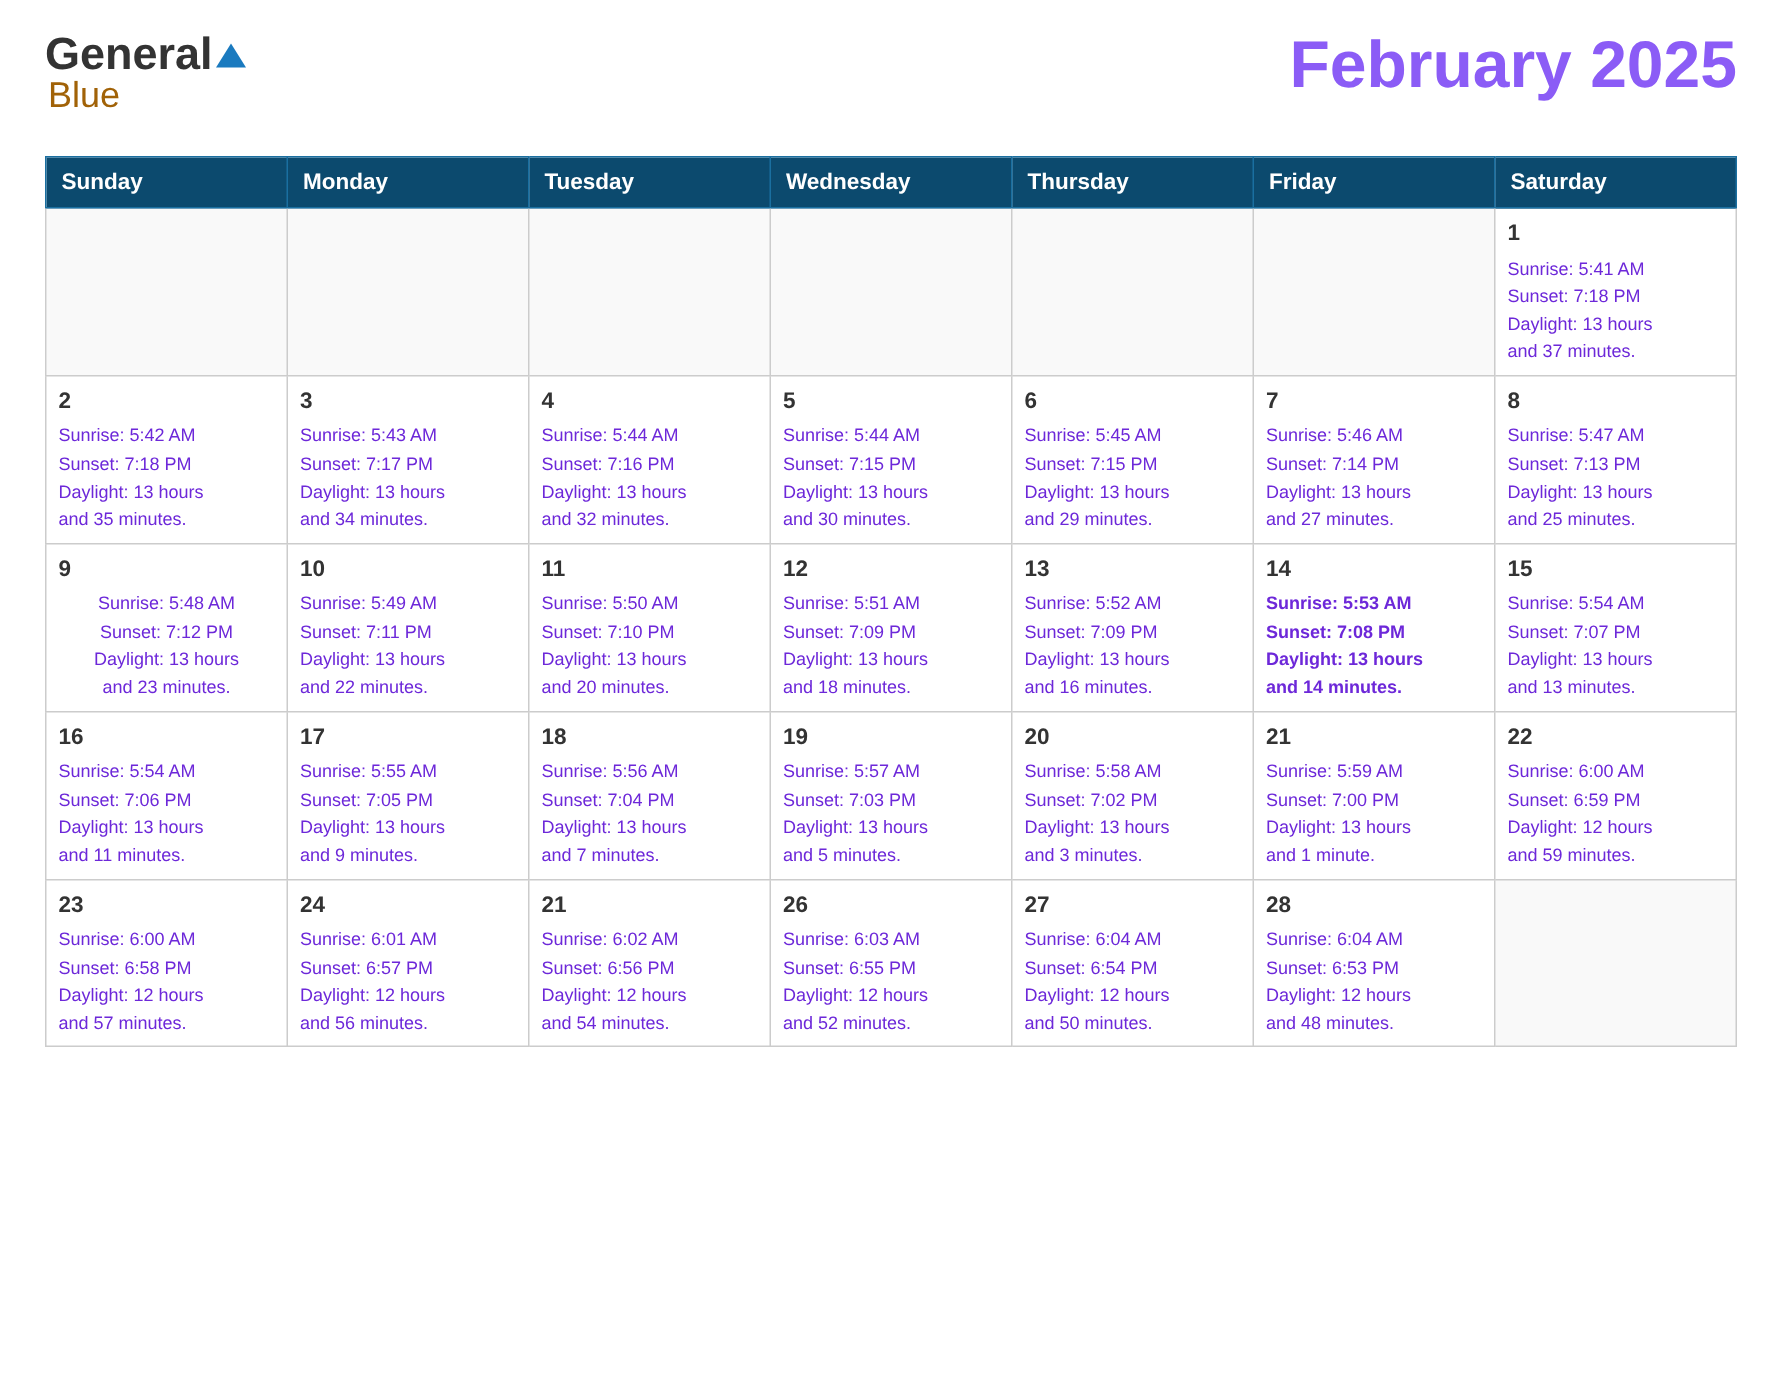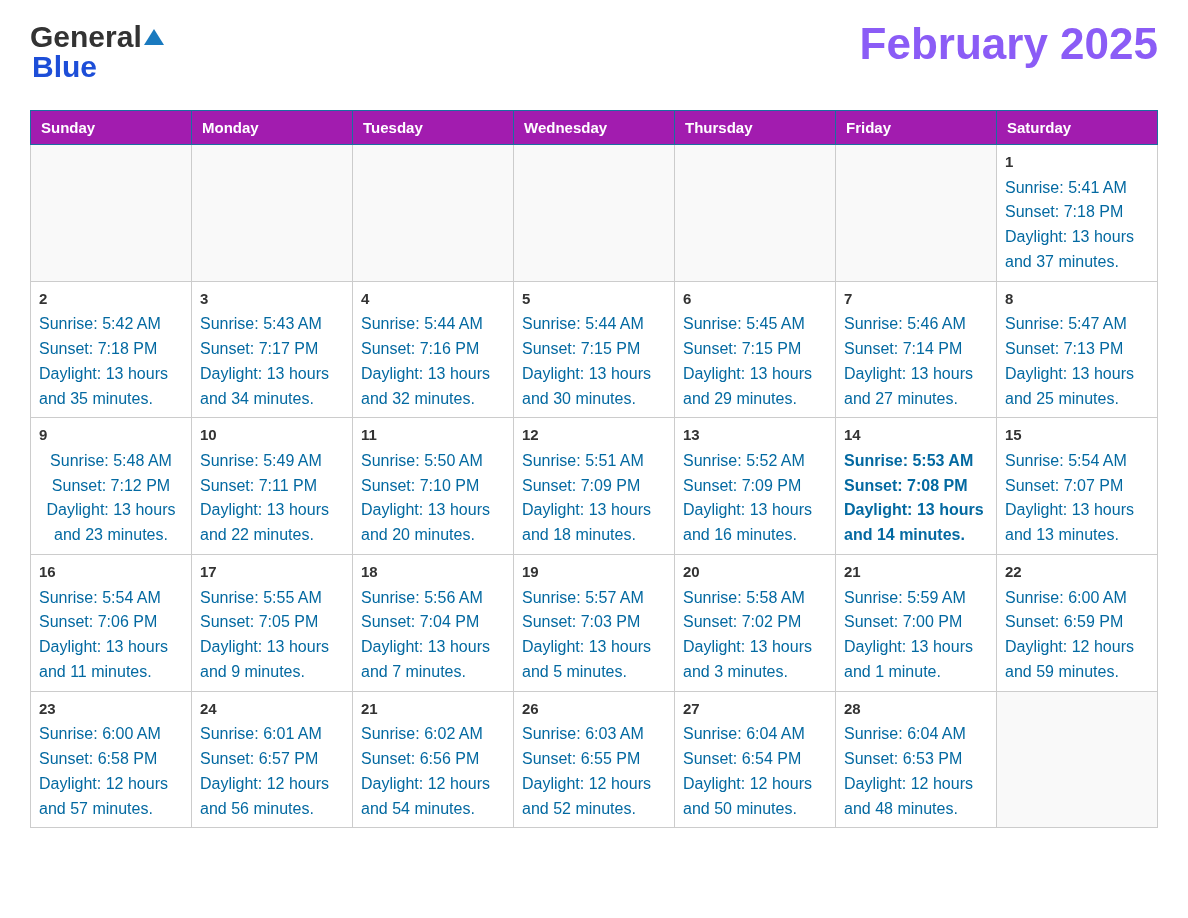--- a/index.html
+++ b/index.html
@@ -34,21 +34,21 @@
       font-size: 20px;
       color: #444;
       margin-top: 4px;
     }
     .calendar {
       width: 100%;
       border-collapse: collapse;
       margin-top: 10px;
     }
     .calendar th {
-      background-color: #a21caf;
+      background-color: #0c4a6e;
       color: #fff;
       font-size: 15px;
       font-weight: bold;
       padding: 8px 10px;
       text-align: left;
       border: 1px solid #1a6fa0;
     }
     .calendar td {
       vertical-align: top;
       border: 1px solid #ccc;
@@ -62,38 +62,38 @@
     .calendar td.empty {
       background: #f9f9f9;
     }
     .day-number {
       font-size: 15px;
       font-weight: bold;
       margin-bottom: 2px;
       display: block;
     }
     .day-info {
-      font-size: 16px;
-      color: #0369a1;
+      font-size: 12px;
+      color: #6d28d9;
       line-height: 1.55;
     }
     .logo-wrapper {
       display: flex;
       flex-direction: row;
       align-items: center;
     }
     .logo-general {
       font-size: 30px;
       font-weight: bold;
       color: #333;
     }
     .logo-blue {
-      font-size: 30px;
-      font-weight: bold;
-      color: #1d4ed8;
+      font-size: 24px;
+      font-weight: normal;
+      color: #a16207;
     }
   </style>
 </head>
 <body>
 
 <div class="header">
   <div class="logo">
     <div class="logo-wrapper">
       <span class="logo-general">General</span>
       <svg width="22" height="22" viewBox="0 0 22 22" style="margin: 0 1px;">

